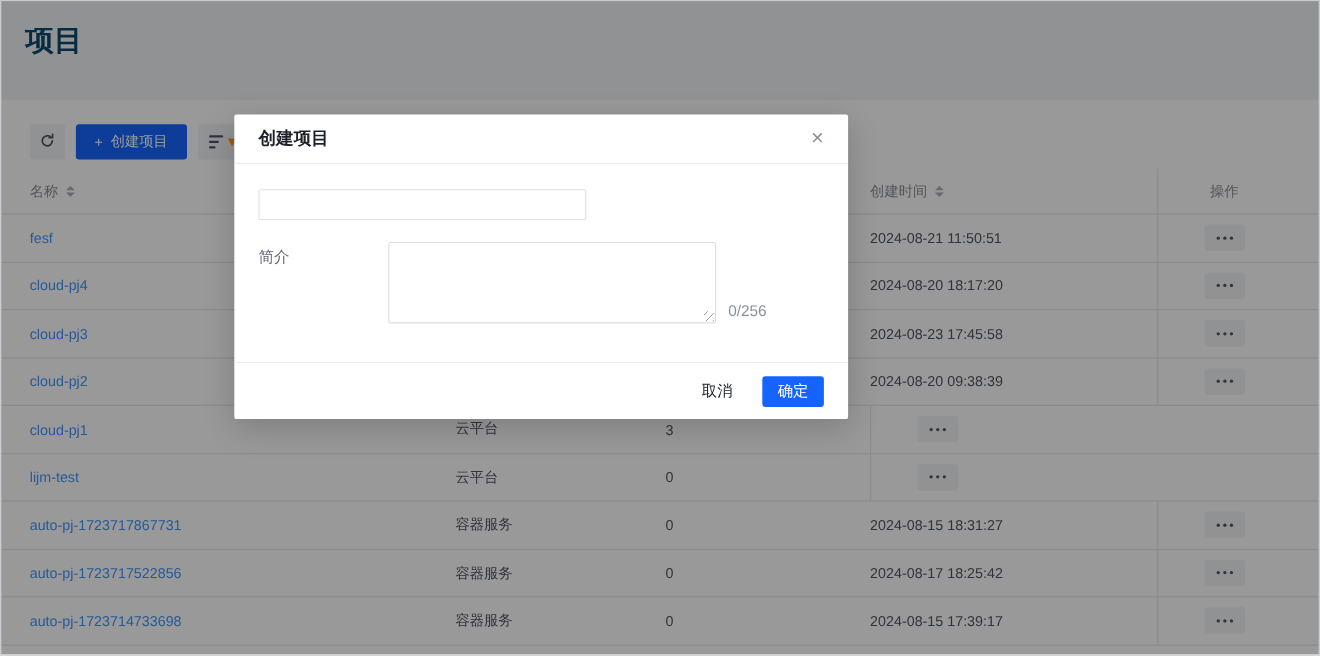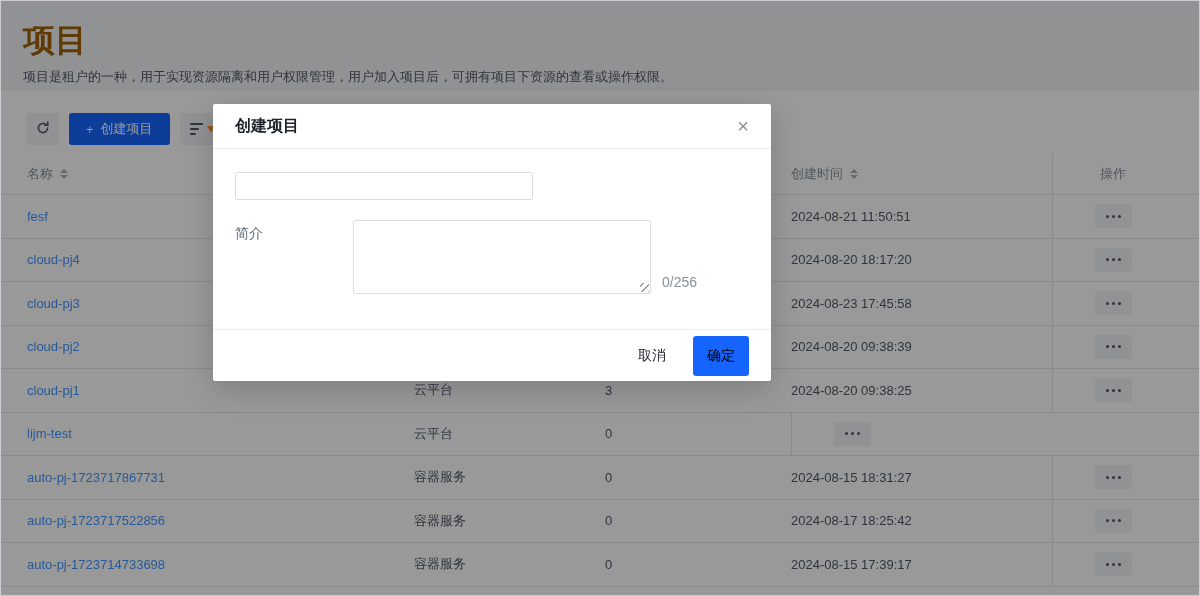--- a/index.html
+++ b/index.html
@@ -2,21 +2,21 @@
 <html><head>
 <meta charset="utf-8">
 <style>
   * { margin:0; padding:0; box-sizing:border-box; }
   body { font-family:"Liberation Sans","DejaVu Sans",sans-serif; background:#e9eaec; }
   .screen { position:relative; width:1200px; height:596px; overflow:hidden;
             background:#f2f3f5; border:1px solid #c9ccd1; margin:0 auto; }
 
   
   .page-header { padding:20px 22px 0; }
-  .page-title { font-size:32px; font-weight:bold; color:#a16207; line-height:1.2; }
+  .page-title { font-size:26px; font-weight:bold; color:#0c4a6e; line-height:1.2; }
   .page-desc  { margin-top:9px; font-size:13px; color:#4e5969; }
 
   
   .card { position:absolute; left:0; right:0; top:90px; bottom:0; background:#ffffff; padding-top:22px; }
 
   
   .toolbar { display:flex; align-items:center; gap:10px; padding:0 26px; height:32px; }
   .icon-btn { width:32px; height:32px; background:#f2f3f5; border:none; border-radius:3px;
               display:flex; align-items:center; justify-content:center; cursor:pointer; }
   .primary-btn { height:32px; padding:0 17px; background:#1664ff; border:none; border-radius:3px;
@@ -66,31 +66,30 @@
                 font-size:13px; color:#1d2129; outline:none; font-family:inherit; }
   .ta-wrap { position:relative; width:298px; }
   .textarea { width:298px; height:74px; border:1px solid #dcdfe6; border-radius:2px; padding:6px 8px;
               font-size:13px; color:#1d2129; resize:none; outline:none; font-family:inherit; display:block; }
   .resize-handle { position:absolute; right:2px; bottom:2px; width:9px; height:9px;
                    background:repeating-linear-gradient(135deg, transparent 0 2px, #9aa0a8 2px 3px, transparent 3px 5px); }
   .counter { position:absolute; right:-46px; bottom:4px; font-size:14px; color:#86909c; white-space:nowrap; }
   .modal-footer { position:absolute; left:0; right:0; bottom:0; height:52px; border-top:1px solid #ececec;
                   display:flex; align-items:center; justify-content:flex-end; gap:27px; padding:0 22px; }
   .btn-text { border:none; background:none; font-size:14px; color:#1d2129; cursor:pointer; }
-  .btn-primary { height:40px; padding:0 14px; background:#1664ff; color:#000000; border:none;
+  .btn-primary { height:28px; padding:0 14px; background:#1664ff; color:#ffffff; border:none;
                  border-radius:3px; font-size:14px; cursor:pointer; }
 </style>
 </head>
 <body>
 
 <div class="screen">
 
   <div class="page-header">
     <div class="page-title">项目</div>
-    <div class="page-desc">项目是租户的一种，用于实现资源隔离和用户权限管理，用户加入项目后，可拥有项目下资源的查看或操作权限。</div>
   </div>
 
   <div class="card">
     <div class="toolbar">
       <button class="icon-btn">
         <span>
           <svg width="16" height="16" viewBox="0 0 16 16" fill="none">
             <path d="M12.6 8a4.6 4.6 0 1 1-1.35-3.25" stroke="#4e5969" stroke-width="1.6" stroke-linecap="round"></path>
             <path d="M12.8 2.1v3.1h-3.1" stroke="#4e5969" stroke-width="1.6" stroke-linecap="round" stroke-linejoin="round"></path>
           </svg>
@@ -196,21 +195,20 @@
                 <i></i>
               </button>
     </div>
   </div>
           <div class="tr">
     <div class="td c-name">
       <a class="link cell-name-link">cloud-pj1</a>
     </div>
     <div class="td c-type cell-type">云平台</div>
     <div class="td c-count cell-count">3</div>
-    <div class="td c-created cell-created">2024-08-20 09:38:25</div>
     <div class="td c-ops">
       <button class="more-btn">
                 <i></i>
                 <i></i>
                 <i></i>
               </button>
     </div>
   </div>
           <div class="tr">
     <div class="td c-name">

